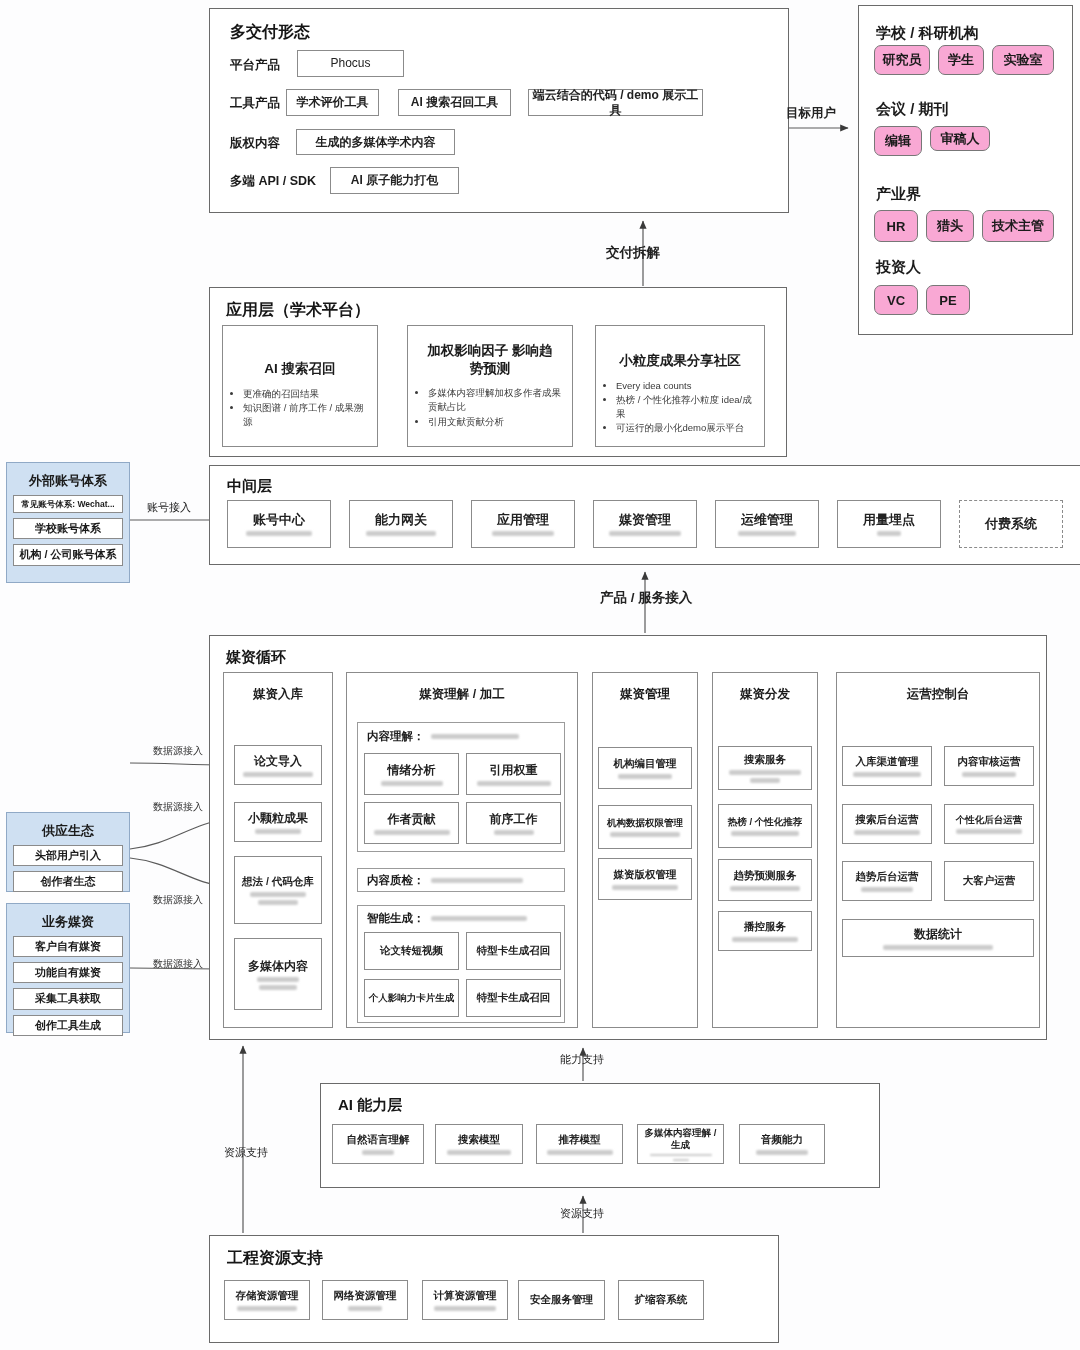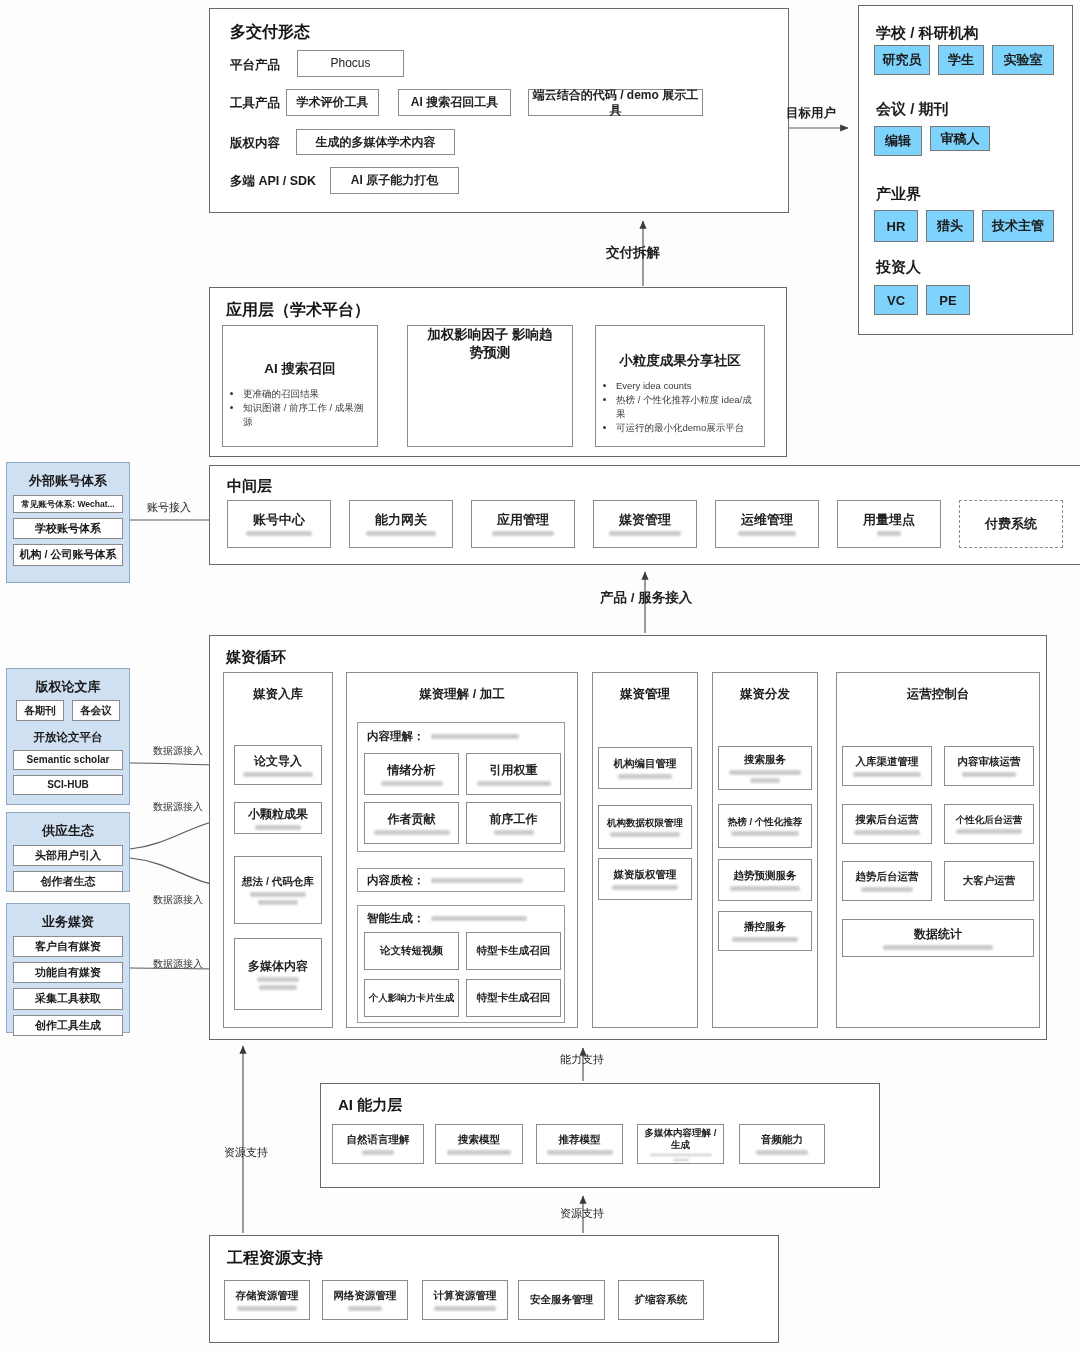--- a/index.html
+++ b/index.html
@@ -8,21 +8,21 @@
 .panel{position:absolute;background:#fff;border:1.4px solid #6a6a6a}
 .ptitle{position:absolute;font-weight:bold;font-size:16px;color:#161616;white-space:nowrap}
 .rowlbl{position:absolute;font-size:12.5px;font-weight:bold;white-space:nowrap}
 .node{position:absolute;background:#fff;border:1px solid #8b8b8b;display:flex;flex-direction:column;align-items:center;justify-content:center;text-align:center;gap:3px;padding:2px}
 .node .lbl{font-weight:bold;font-size:12px;line-height:1.25;color:#222}
 .node .lbl.sm{font-size:10.5px}
 .node .lbl.xs{font-size:9.5px}
 .node .lbl.n{font-weight:normal}
 .bb{display:block;height:5px;border-radius:2px;background:#cccccc;filter:blur(1.1px)}
 .dashed{border-style:dashed}
-.rnode{position:absolute;background:#7dd3fc;border:1px solid #777;border-radius:0;display:flex;align-items:center;justify-content:center;font-size:13px;font-weight:bold;white-space:nowrap}
+.rnode{position:absolute;background:#f9a8d4;border:1px solid #777;border-radius:7px;display:flex;align-items:center;justify-content:center;font-size:13px;font-weight:bold;white-space:nowrap}
 .gtitle{position:absolute;font-size:15px;font-weight:bold;white-space:nowrap}
 .blue{position:absolute;background:#cfe0f2;border:1px solid #90a9c6;padding:6px 0}
 .blue .btitle{font-weight:bold;font-size:13px;text-align:center;margin:3px 0 2px}
 .witem{background:#fff;border:1px solid #8b8b8b;margin:5px auto 0;width:110px;font-size:11px;font-weight:bold;text-align:center;padding:3px 1px;line-height:1.2}
 .witem.tiny{font-size:8.5px}
 .witem.mono{font-size:10px}
 .tagrow{display:flex;justify-content:center;gap:8px;margin-top:4px}
 .tagrow .witem{margin:0;width:48px;font-size:10.5px}
 .olabel{font-weight:bold;font-size:11.5px;text-align:center;margin-top:9px}
 .card{position:absolute;border:1px solid #8b8b8b;background:#fff}
@@ -116,21 +116,25 @@
   <div class="ptitle" style="left:226px;top:300px">应用层（学术平台）</div>
 
   <div class="card" style="left:222px;top:325px;width:156px;height:122px">
     <h4 style="margin-top:34px">AI 搜索召回</h4>
     <ul>
       <li>更准确的召回结果</li>
       <li>知识图谱 / 前序工作 / 成果溯源</li>
     </ul>
   </div>
   <div class="card" style="left:407px;top:325px;width:166px;height:122px">
-    <h4 style="">加权影响因子 影响趋势预测</h4>
+    <h4 style="margin-top:16px">加权影响因子 影响趋势预测</h4>
+    <ul>
+      <li>多媒体内容理解加权多作者成果贡献占比</li>
+      <li>引用文献贡献分析</li>
+    </ul>
   </div>
   <div class="card" style="left:595px;top:325px;width:170px;height:122px">
     <h4 style="margin-top:26px">小粒度成果分享社区</h4>
     <ul>
       <li>Every idea counts</li>
       <li>热榜 / 个性化推荐小粒度 idea/成果</li>
       <li>可运行的最小化demo展示平台</li>
     </ul>
   </div>
 
@@ -164,30 +168,20 @@
       <span class="lbl" style="font-size:13px">付费系统</span>
     </div>
 
   <div class="blue" style="left:6px;top:462px;width:124px;height:121px">
     <div class="btitle">外部账号体系</div>
     <div class="witem tiny">常见账号体系: Wechat...</div>
     <div class="witem">学校账号体系</div>
     <div class="witem">机构 / 公司账号体系</div>
   </div>
 
-  <div class="blue" style="left:6px;top:668px;width:124px;height:137px">
-    <div class="btitle">版权论文库</div>
-    <div class="tagrow">
-      <div class="witem">各期刊</div>
-      <div class="witem">各会议</div>
-    </div>
-    <div class="olabel">开放论文平台</div>
-    <div class="witem mono">Semantic scholar</div>
-    <div class="witem mono">SCI-HUB</div>
-  </div>
 
   <div class="blue" style="left:6px;top:812px;width:124px;height:80px">
     <div class="btitle">供应生态</div>
     <div class="witem">头部用户引入</div>
     <div class="witem">创作者生态</div>
   </div>
 
   <div class="blue" style="left:6px;top:903px;width:124px;height:130px">
     <div class="btitle">业务媒资</div>
     <div class="witem">客户自有媒资</div>
@@ -199,21 +193,21 @@
   <div class="panel" style="left:209px;top:635px;width:838px;height:405px"></div>
   <div class="ptitle" style="left:226px;top:648px;font-size:15px">媒资循环</div>
 
   <div class="col" style="left:223px;top:672px;width:110px;height:356px">
     <div class="coltitle">媒资入库</div>
   </div>
   <div class="node" style="left:234px;top:745px;width:88px;height:40px">
       <span class="lbl">论文导入</span>
       <i class="bb" style="width:70px"></i>
     </div>
-  <div class="node" style="left:234px;top:802px;width:88px;height:32px">
+  <div class="node" style="left:234px;top:802px;width:88px;height:40px">
       <span class="lbl">小颗粒成果</span>
       <i class="bb" style="width:46px"></i>
     </div>
   <div class="node" style="left:234px;top:856px;width:88px;height:68px">
       <span class="lbl sm">想法 / 代码仓库</span>
       <i class="bb" style="width:56px"></i>
       <i class="bb" style="width:40px"></i>
     </div>
   <div class="node" style="left:234px;top:938px;width:88px;height:72px">
       <span class="lbl">多媒体内容</span>

